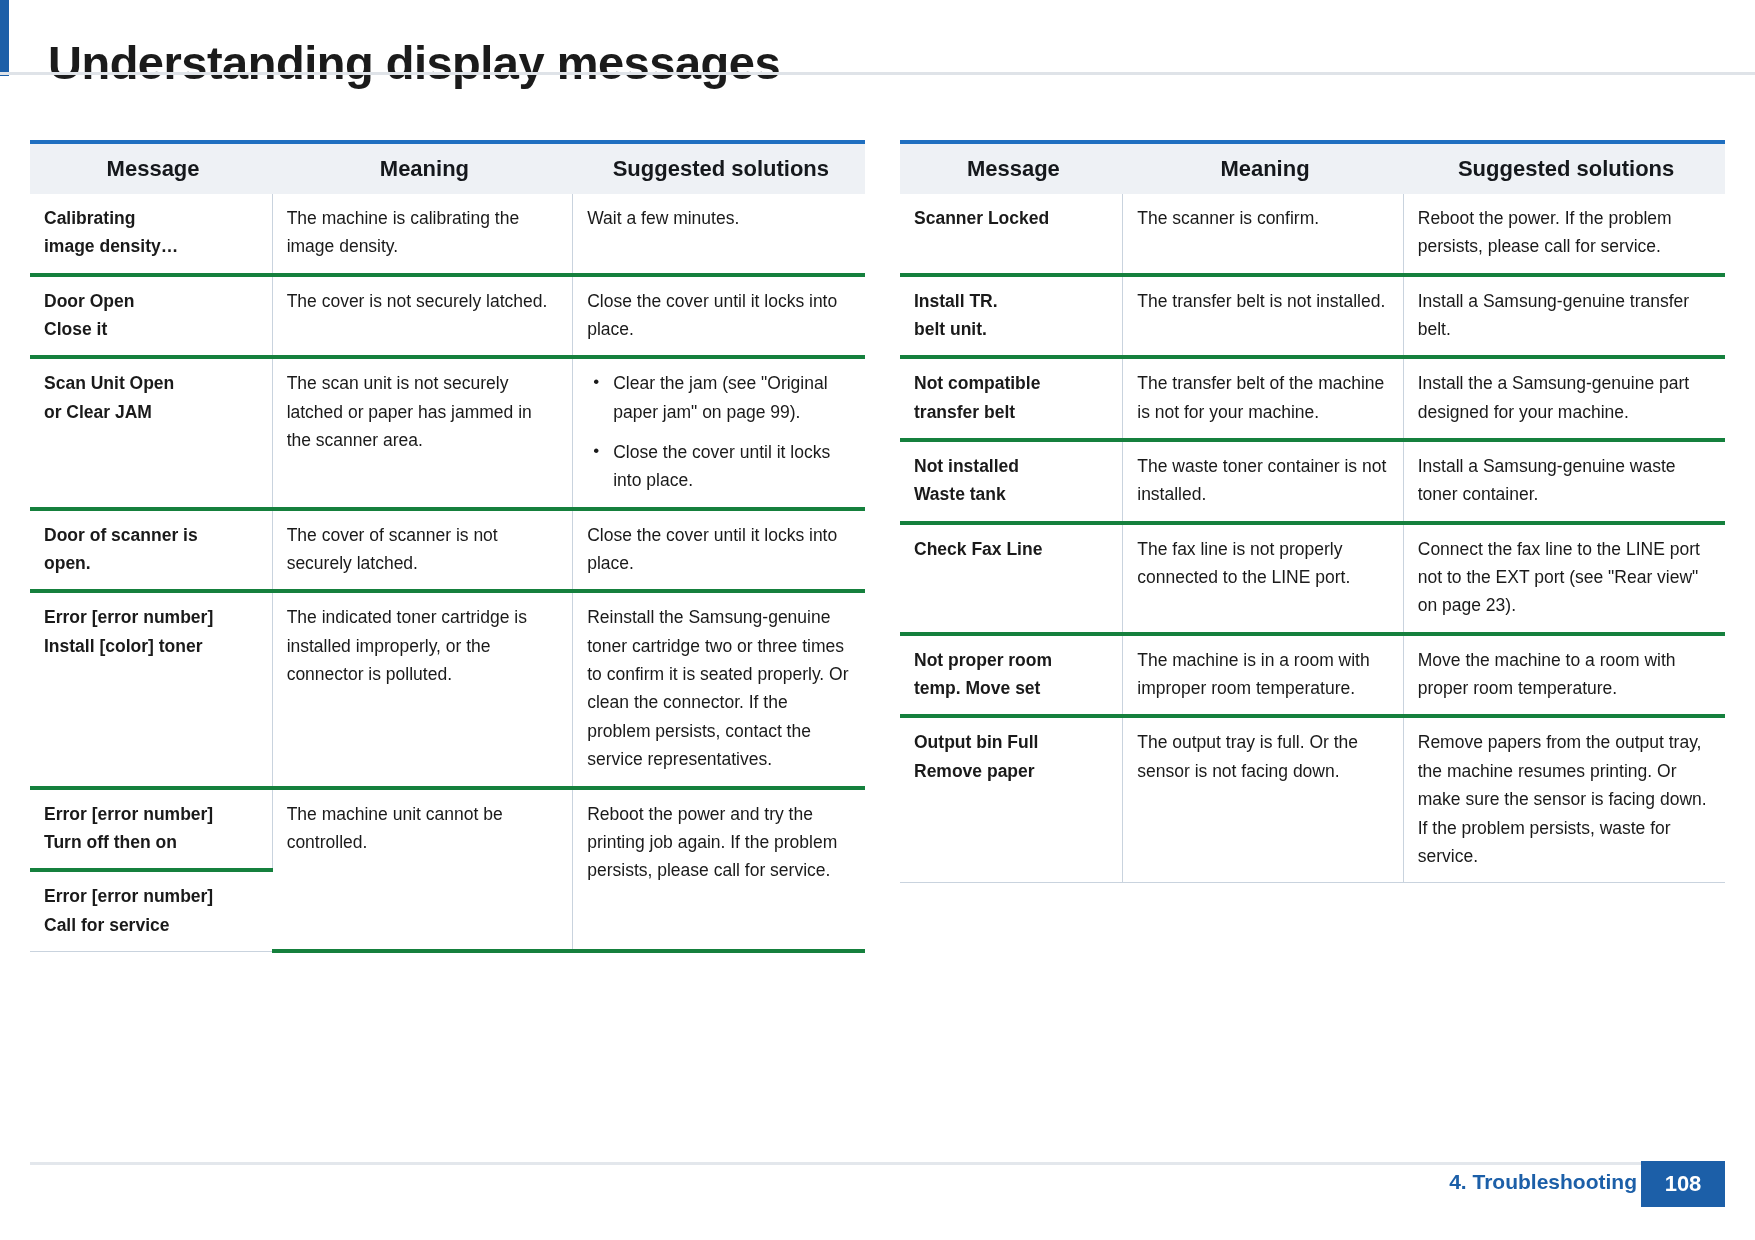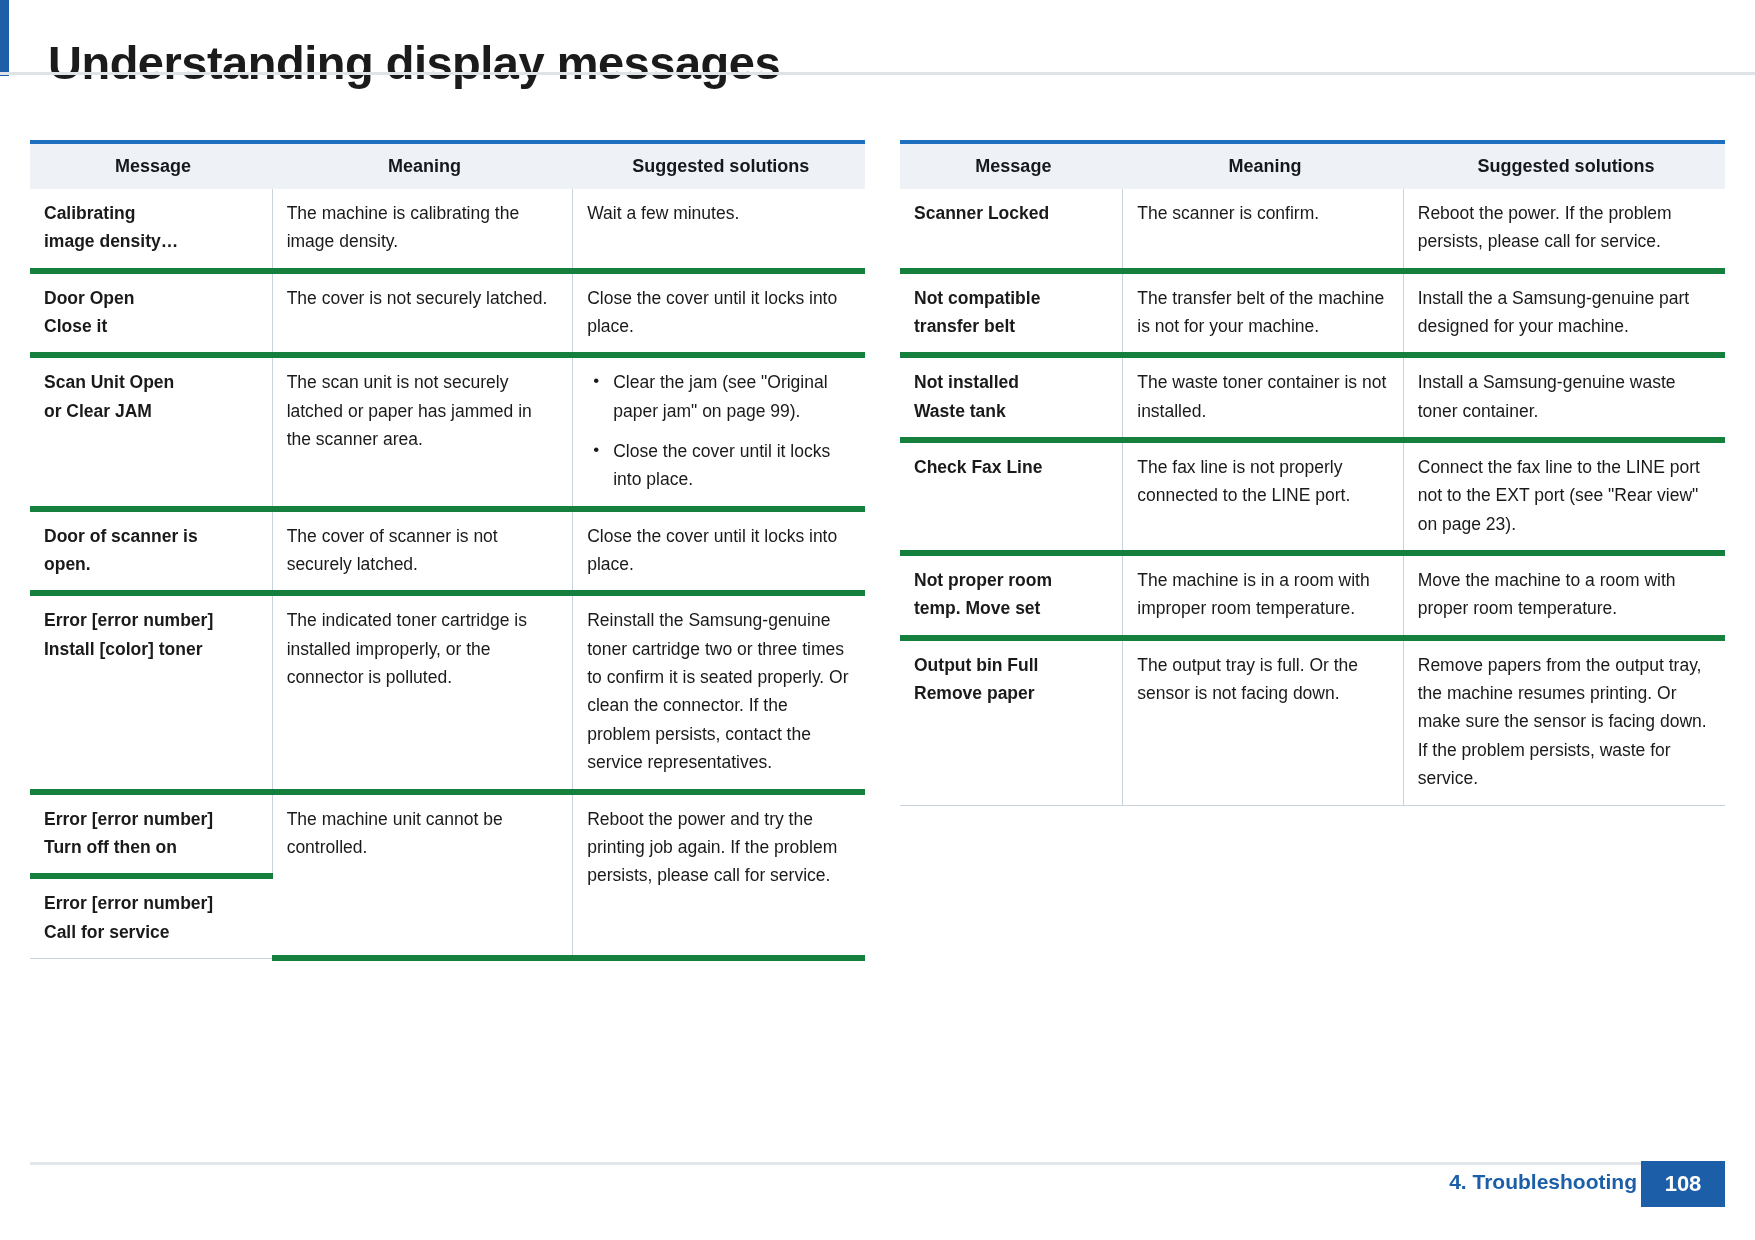--- a/index.html
+++ b/index.html
@@ -56,38 +56,38 @@
   .col-left { left: 30px; width: 835px; }
   .col-right { left: 900px; width: 825px; }
 
   table.msg {
     border-collapse: collapse;
     width: 100%;
     table-layout: fixed;
   }
   table.msg thead th {
     background: #eef1f5;
-    font-size: 18px;
+    font-size: 22px;
     font-weight: bold;
     color: #15181c;
     padding: 12px 10px 12px 14px;
     text-align: center;
     border: none;
     margin-top: 28px;
   }
   .thead-top-border {
     height: 4px;
     background: #1f6fc0;
   }
   table.msg tbody td {
     font-size: 17.5px;
     line-height: 1.62;
     vertical-align: top;
     padding: 10px 14px 12px 14px;
-    border-bottom: 6px solid #15803d;
+    border-bottom: 4px solid #15803d;
     border-right: 1px solid #c9d3de;
     color: #1a1a1a;
   }
   table.msg tbody td:last-child { border-right: none; }
   table.msg tbody tr:last-child td { border-bottom: 1px solid #c9d3de; }
   td.c1 { font-weight: bold; }
   td.c1 .reg { font-weight: bold; }
   .ln { display: block; }
   ul.bul {
     margin: 0;
@@ -254,20 +254,28 @@
       <tbody>
         <tr>
           <td class="c1">
             <span class="ln">Scanner Locked</span>
           </td>
           <td>The scanner is confirm.</td>
           <td>Reboot the power. If the problem persists, please call for service.</td>
         </tr>
         <tr>
           <td class="c1">
+            <span class="ln">Install TR.</span>
+            <span class="ln">belt unit.</span>
+          </td>
+          <td>The transfer belt is not installed.</td>
+          <td>Install a Samsung-genuine transfer belt.</td>
+        </tr>
+        <tr>
+          <td class="c1">
             <span class="ln">Not compatible</span>
             <span class="ln">transfer belt</span>
           </td>
           <td>The transfer belt of the machine is not for your machine.</td>
           <td>Install the a Samsung-genuine part designed for your machine.</td>
         </tr>
         <tr>
           <td class="c1">
             <span class="ln">Not installed</span>
             <span class="ln">Waste tank</span>

